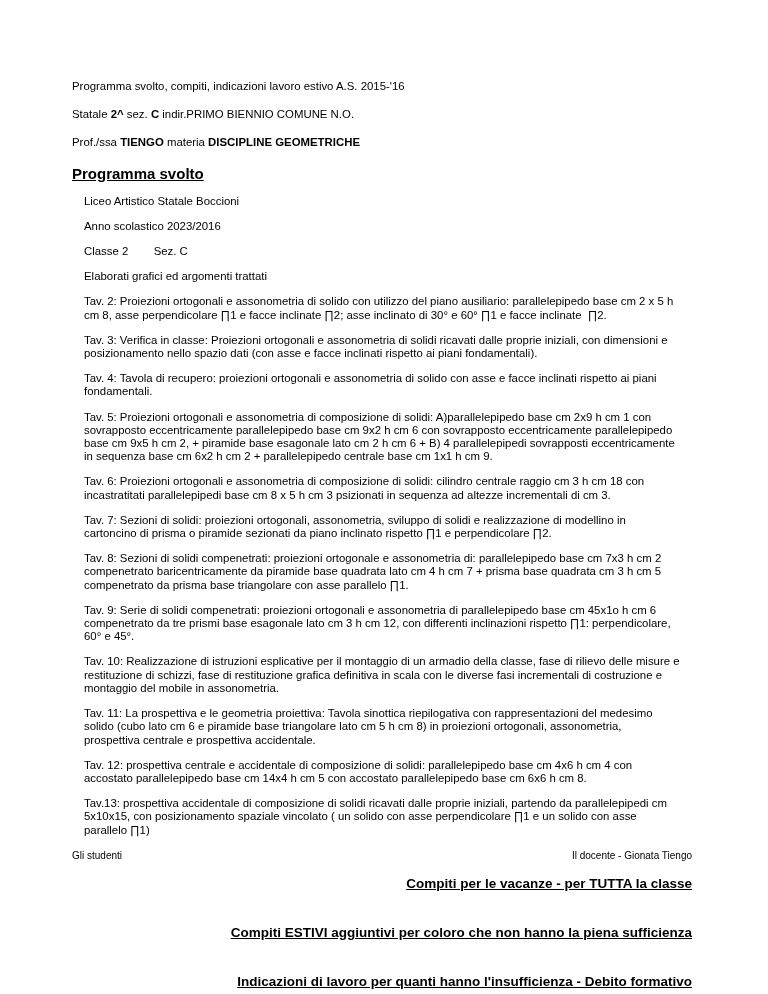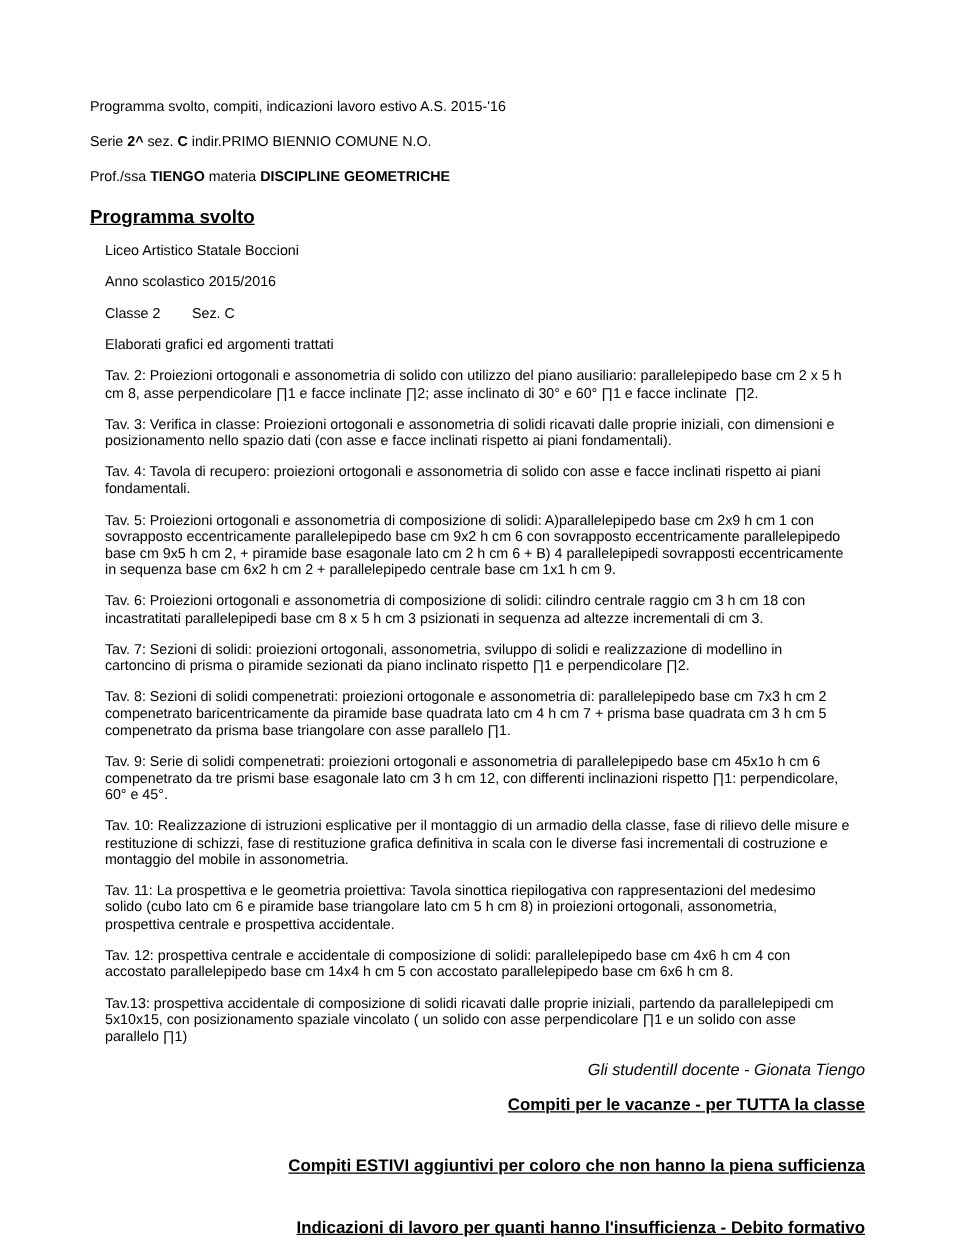--- a/index.html
+++ b/index.html
@@ -31,52 +31,51 @@
     font-weight: bold;
     text-decoration: underline;
   }
   .para {
     margin: 12px;
     font-size: 11.4px;
     line-height: 13.2px;
   }
   .sig-row {
     display: flex;
-    justify-content: flex-end;
-    font-size: 13px;
+    justify-content: space-between;
+    font-size: 10px;
     line-height: 13.2px;
-    font-style: italic;
   }
   .section-heading {
     margin: 33px 0 0 0;
     font-size: 13.5px;
     line-height: 16px;
     font-weight: bold;
     text-decoration: underline;
     text-align: right;
   }
   .section-heading.first {
     margin-top: 14px;
   }
 </style>
 </head>
 <body>
 
 <div class="page">
 
   <p class="intro">Programma svolto, compiti, indicazioni lavoro estivo A.S. 2015-'16</p>
 
-  <p class="intro"><span>Serie </span><span class="b">2^</span><span> sez. </span><span class="b">C</span><span> indir.PRIMO BIENNIO COMUNE N.O.</span></p>
+  <p class="intro"><span>Statale </span><span class="b">2^</span><span> sez. </span><span class="b">C</span><span> indir.PRIMO BIENNIO COMUNE N.O.</span></p>
 
   <p class="intro"><span>Prof./ssa </span><span class="b">TIENGO</span><span>  materia </span><span class="b">DISCIPLINE GEOMETRICHE</span></p>
 
   <h1 class="doc-heading">Programma svolto</h1>
 
   <p class="para">Liceo Artistico Statale Boccioni</p>
-  <p class="para">Anno scolastico 2015/2016</p>
+  <p class="para">Anno scolastico 2023/2016</p>
   <p class="para">Classe 2&nbsp;&nbsp;&nbsp;&nbsp;&nbsp;&nbsp;&nbsp;&nbsp;Sez. C</p>
   <p class="para">Elaborati grafici ed argomenti trattati</p>
   <p class="para">Tav. 2: Proiezioni ortogonali e assonometria di solido con utilizzo del piano ausiliario: parallelepipedo base cm 2 x 5 h cm 8, asse perpendicolare ∏1 e facce inclinate ∏2; asse inclinato di 30° e 60° ∏1 e facce inclinate &nbsp;∏2.</p>
   <p class="para">Tav. 3: Verifica in classe: Proiezioni ortogonali e assonometria di solidi ricavati dalle proprie iniziali, con dimensioni e posizionamento nello spazio dati (con asse e facce inclinati rispetto ai piani fondamentali).</p>
   <p class="para">Tav. 4: Tavola di recupero: proiezioni ortogonali e assonometria di solido con asse e facce inclinati rispetto ai piani fondamentali.</p>
   <p class="para">Tav. 5: Proiezioni ortogonali e assonometria di composizione di solidi: A)parallelepipedo base cm 2x9 h cm 1 con sovrapposto eccentricamente parallelepipedo base cm 9x2 h cm 6 con sovrapposto eccentricamente parallelepipedo base cm 9x5 h cm 2, + piramide base esagonale lato cm 2 h cm 6 + B) 4 parallelepipedi sovrapposti eccentricamente in sequenza base cm 6x2 h cm 2 + parallelepipedo centrale base cm 1x1 h cm 9.</p>
   <p class="para">Tav. 6: Proiezioni ortogonali e assonometria di composizione di solidi: cilindro centrale raggio cm 3 h cm 18 con incastratitati parallelepipedi base cm 8 x 5 h cm 3 psizionati in sequenza ad altezze incrementali di cm 3.</p>
   <p class="para">Tav. 7: Sezioni di solidi: proiezioni ortogonali, assonometria, sviluppo di solidi e realizzazione di modellino in cartoncino di prisma o piramide sezionati da piano inclinato rispetto ∏1 e perpendicolare ∏2.</p>
   <p class="para">Tav. 8: Sezioni di solidi compenetrati: proiezioni ortogonale e assonometria di: parallelepipedo base cm 7x3 h cm 2 compenetrato baricentricamente da piramide base quadrata lato cm 4 h cm 7 + prisma base quadrata cm 3 h cm 5 compenetrato da prisma base triangolare con asse parallelo ∏1.</p>
   <p class="para">Tav. 9: Serie di solidi compenetrati: proiezioni ortogonali e assonometria di parallelepipedo base cm 45x1o h cm 6 compenetrato da tre prismi base esagonale lato cm 3 h cm 12, con differenti inclinazioni rispetto ∏1: perpendicolare, 60° e 45°.</p>

